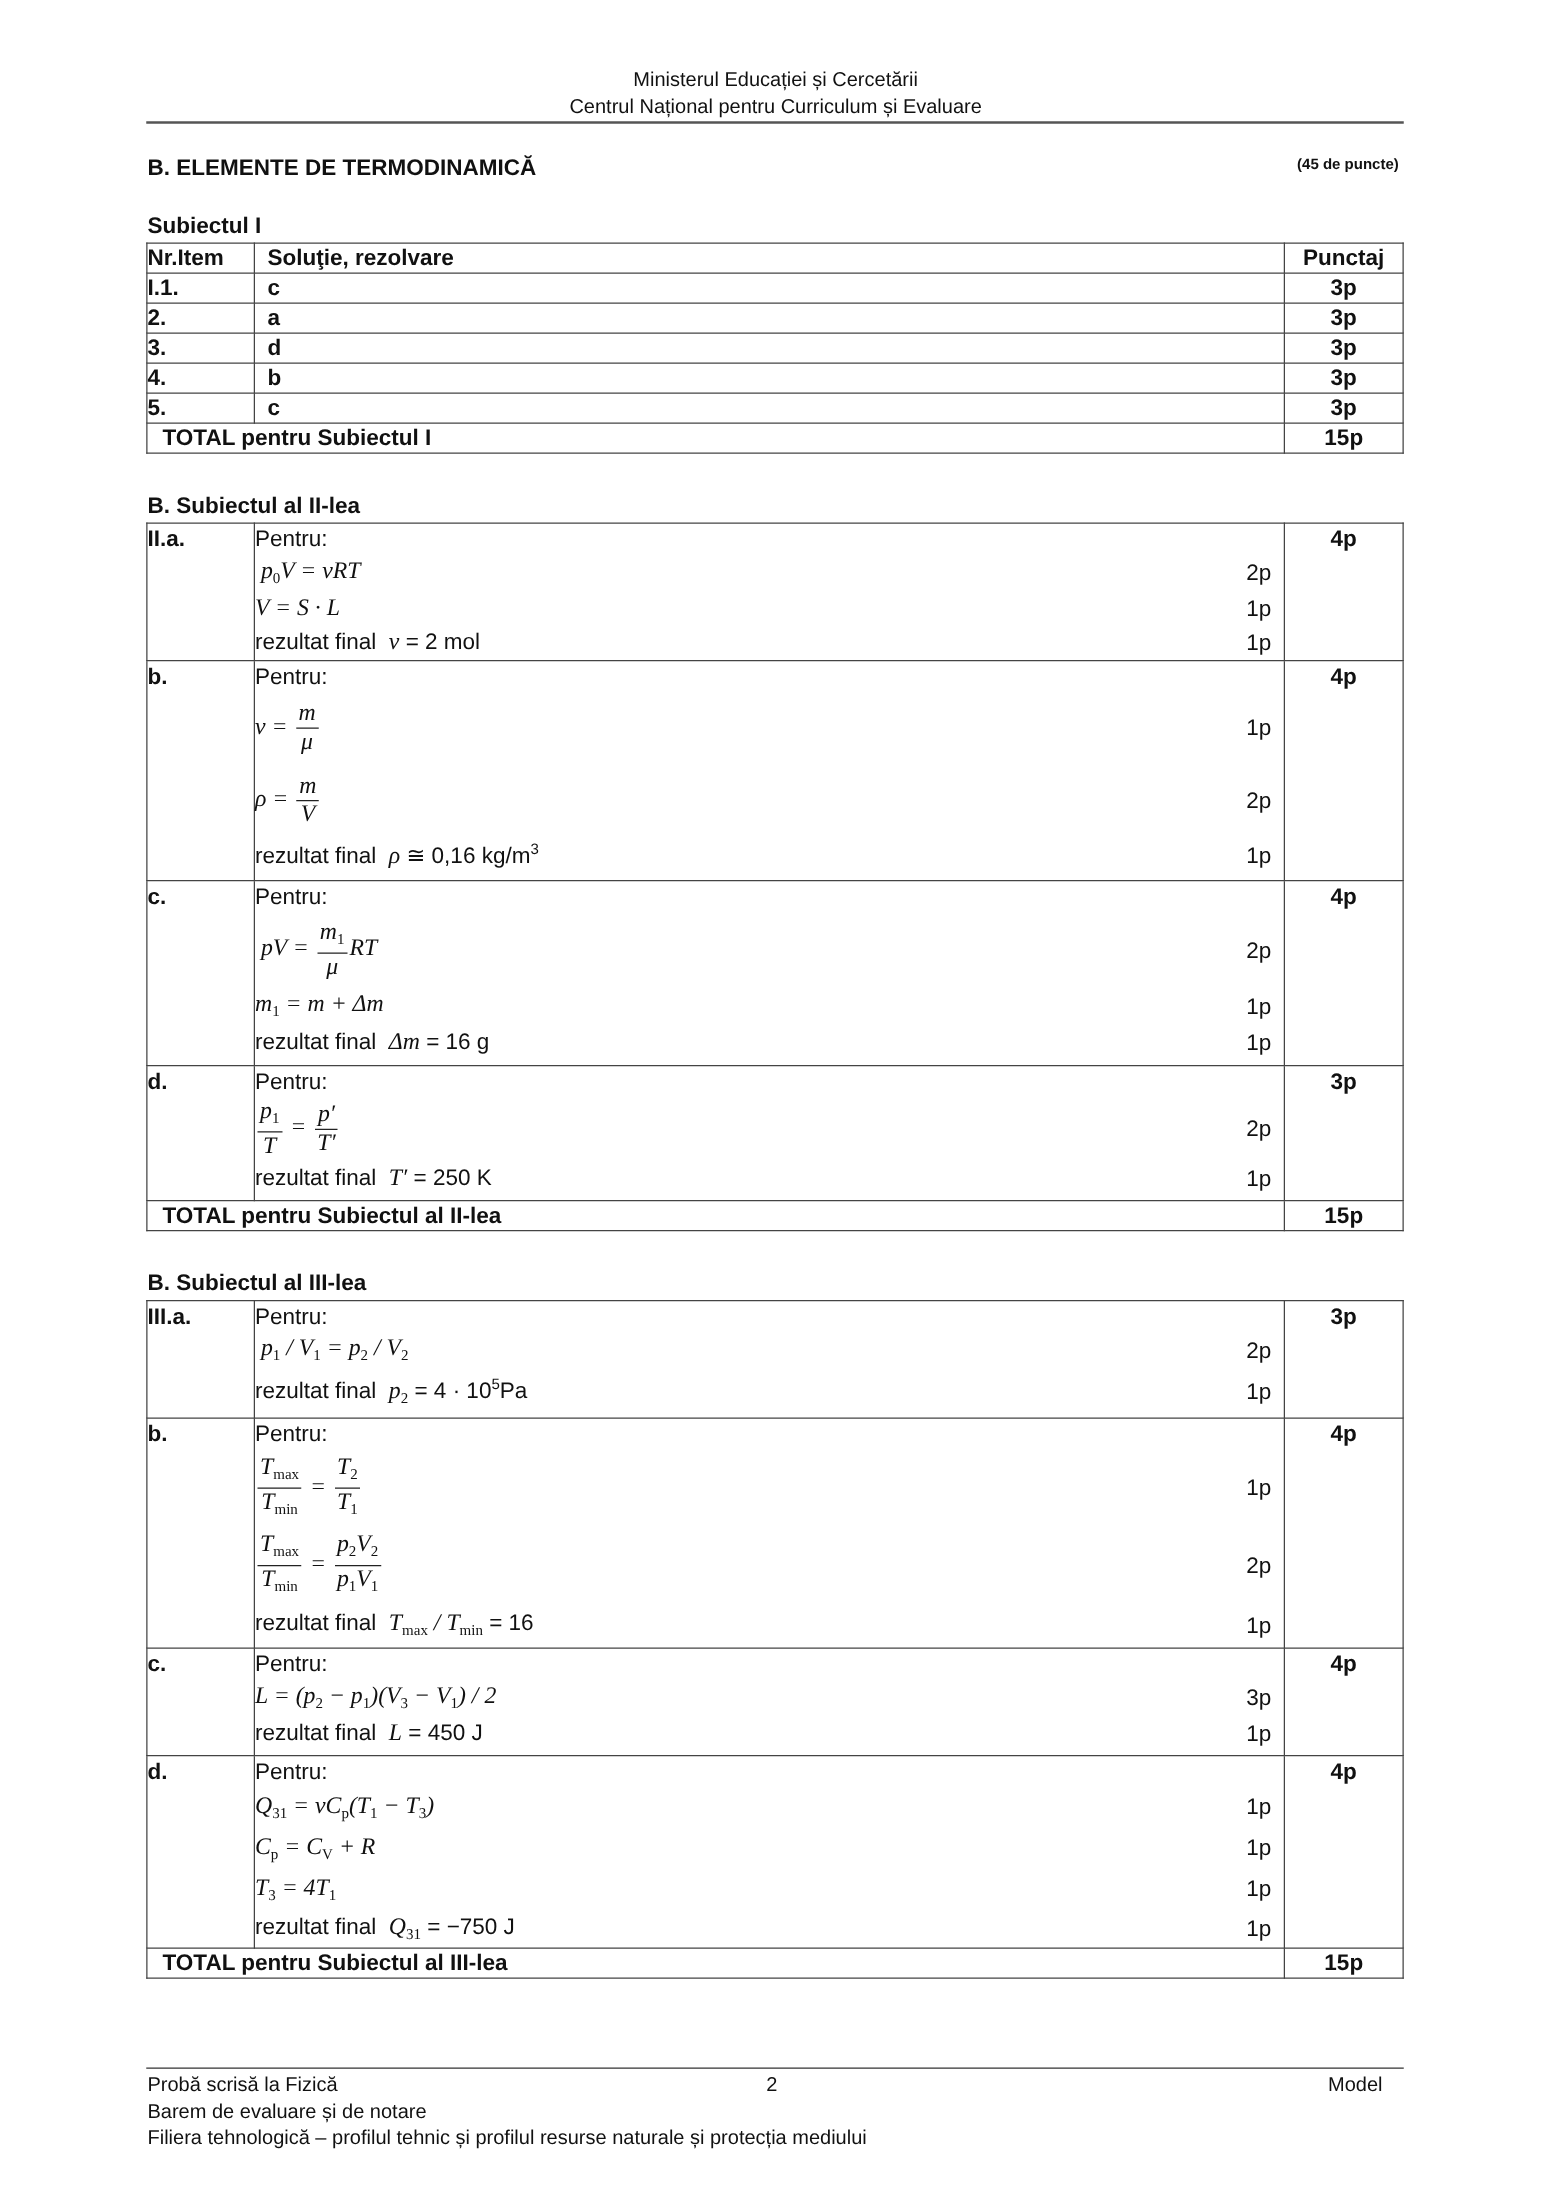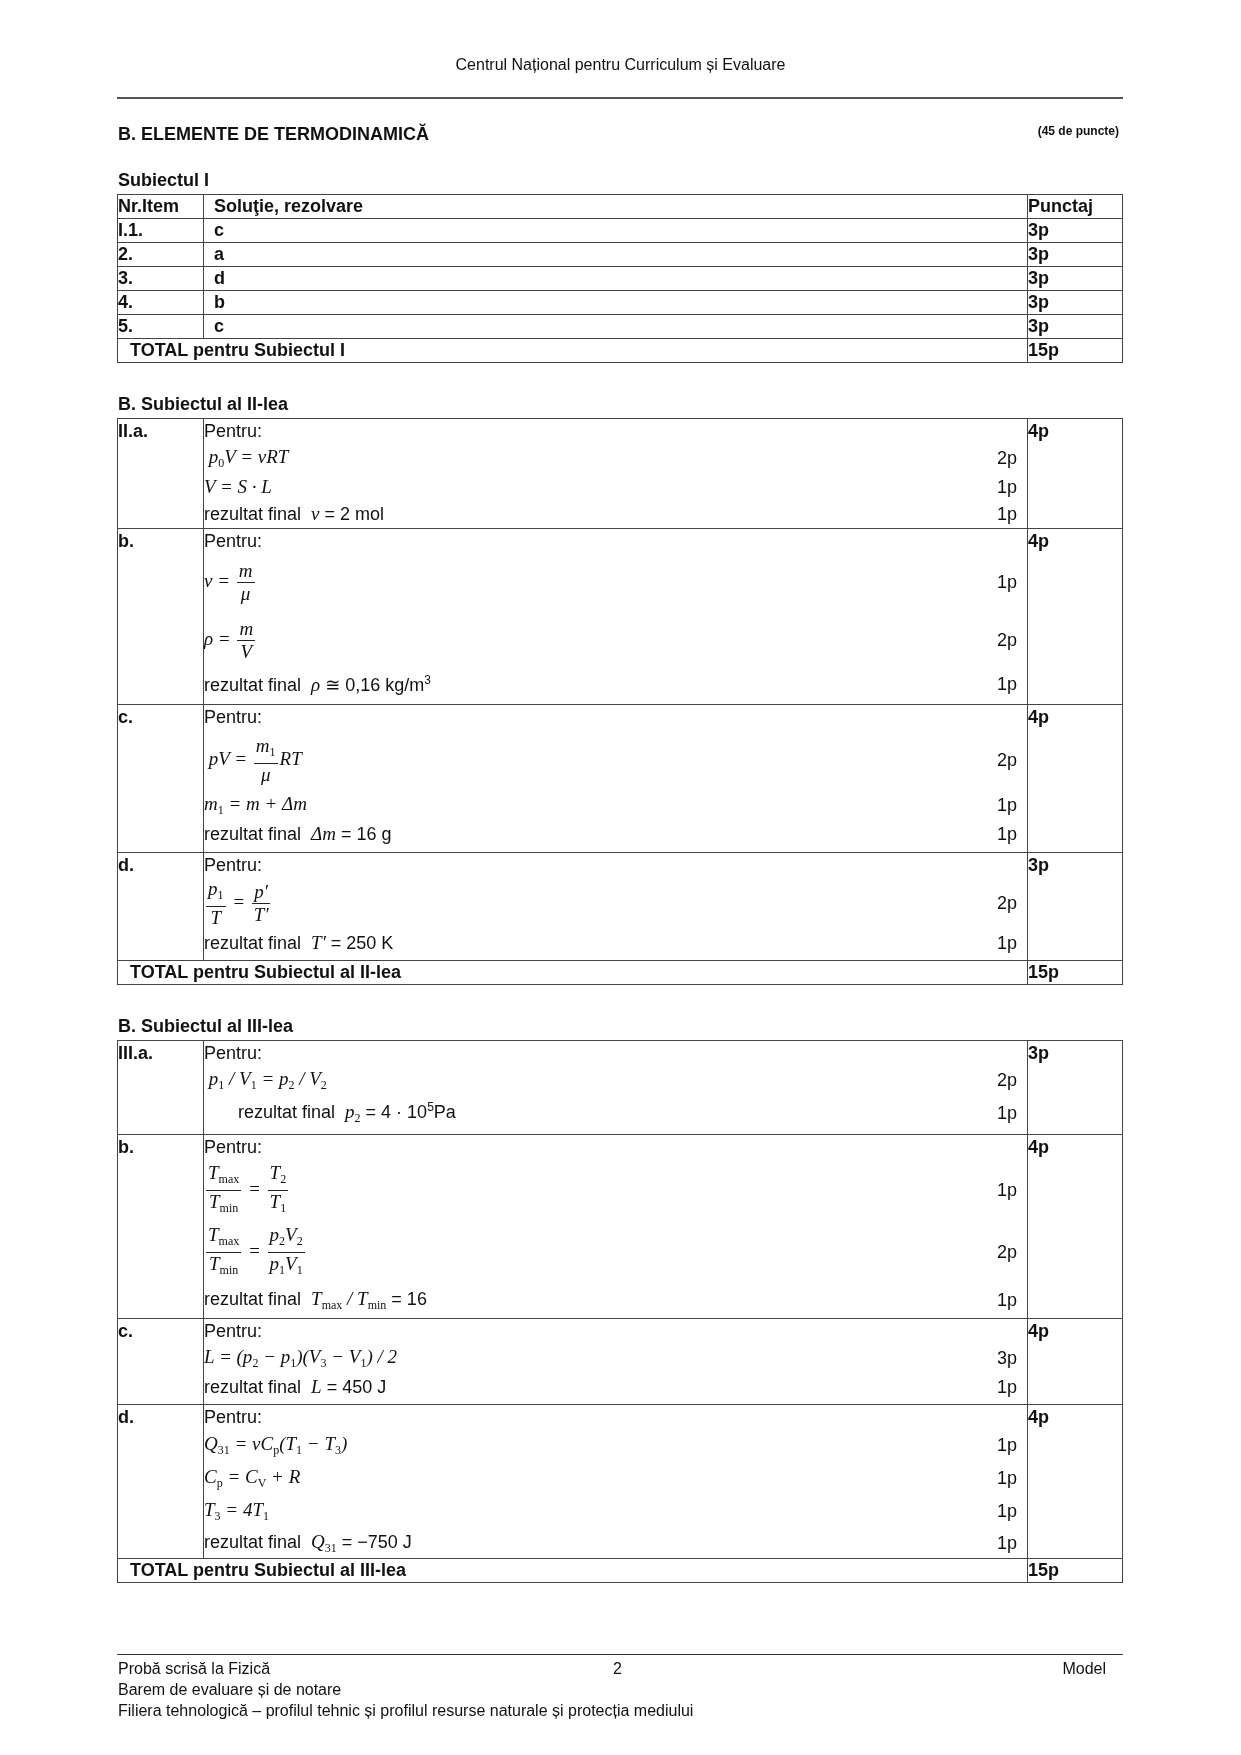--- a/index.html
+++ b/index.html
@@ -5,21 +5,21 @@
   html, body { margin: 0; padding: 0; background: #ffffff; }
   body { width: 1241px; height: 1755px; position: relative; font-family: "Liberation Sans", sans-serif; color: #111; }
   .header { position: absolute; left: 0; width: 1241px; top: 54px; text-align: center; font-size: 16px; line-height: 21px; }
   .header-rule { position: absolute; left: 117px; width: 1006px; top: 97px; height: 0; border-top: 2px solid #555; }
   .section-title { position: absolute; left: 118px; top: 124px; font-size: 18px; font-weight: bold; }
   .section-points { position: absolute; right: 122px; top: 124px; font-size: 12px; font-weight: bold; }
   .sub-title { position: absolute; left: 118px; font-size: 18px; font-weight: bold; }
   table.barem { position: absolute; left: 117px; width: 1006px; border-collapse: collapse; font-size: 18px; }
   table.barem td { border: 1.5px solid #444; padding: 0; vertical-align: top; }
   .col-item { width: 85px; text-align: left; font-weight: bold; }
-  .col-pts { width: 94px; font-weight: bold; }
+  .col-pts { width: 94px; text-align: center; font-weight: bold; }
   .s1 td { height: 23px; line-height: 23px; }
   .s1 .sol { padding-left: 10px; font-weight: bold; }
   .s1 .total { padding-left: 12px; font-weight: bold; }
   .s2 .item-cell { padding-top: 1px; line-height: 22px; }
   .sol2 { padding-left: 10px; padding-right: 18px; }
   .line { display: flex; justify-content: space-between; align-items: center; }
   .line .pts { width: 30px; text-align: left; }
   .pentru { line-height: 24px; }
   .math { font-family: "Liberation Serif", serif; font-style: italic; font-size: 19px; }
   sub.s { font-size: 12px; vertical-align: -4px; font-style: normal; }
@@ -31,20 +31,21 @@
   .total-row .total { padding-left: 12px; }
   .footer-rule { position: absolute; left: 117px; width: 1006px; top: 1654px; border-top: 1.5px solid #333; }
   .footer { position: absolute; left: 118px; top: 1658px; font-size: 16px; line-height: 21px; width: 1000px; }
   .footer .row1 { display: flex; justify-content: space-between; }
   .footer .pg { position: absolute; left: 495px; top: 0; }
 </style>
 </head>
 <body>
 
 <div class="header">
+  <div>Ministerul Educației și Cercetării</div>
   <div>Centrul Național pentru Curriculum și Evaluare</div>
 </div>
 <div class="header-rule"></div>
 
 <div class="section-title">B. ELEMENTE DE TERMODINAMICĂ</div>
 <div class="section-points">(45 de puncte)</div>
 
 <div class="sub-title" style="top:170px;">Subiectul I</div>
 <table class="barem s1" style="top:194px;">
   <tbody>
@@ -191,21 +192,21 @@
 
   <tbody>
       <tr style="height:94px;">
     <td class="col-item item-cell">III.a.</td>
     <td class="sol2">
       <div class="pentru">Pentru:</div>
       <div class="line" style="height:30px;">
         <span class="math">&nbsp;p<sub class="s">1</sub> / V<sub class="s">1</sub> = p<sub class="s">2</sub> / V<sub class="s">2</sub></span>
         <span class="pts">2p</span>
       </div>
-      <div class="line" style="height:36px;margin-left:34px;">
+      <div class="line" style="height:36px;">
         <span><span>rezultat final</span>&nbsp; <span class="math">p<sub class="s">2</sub></span> = 4 · 10<sup class="s">5</sup>Pa</span>
         <span class="pts">1p</span>
       </div>
     </td>
     <td class="col-pts item-cell">3p</td>
   </tr>
 
   <tr style="height:184px;">
     <td class="col-item item-cell">b.</td>
     <td class="sol2">

